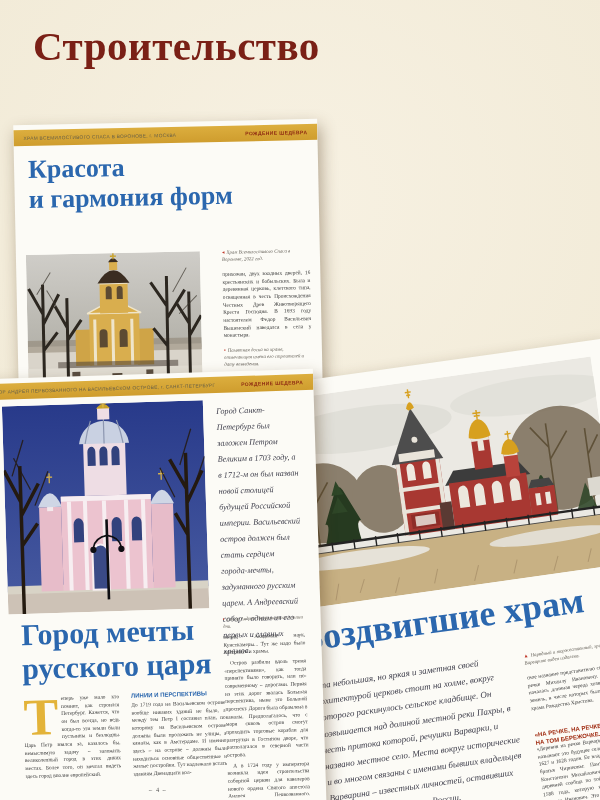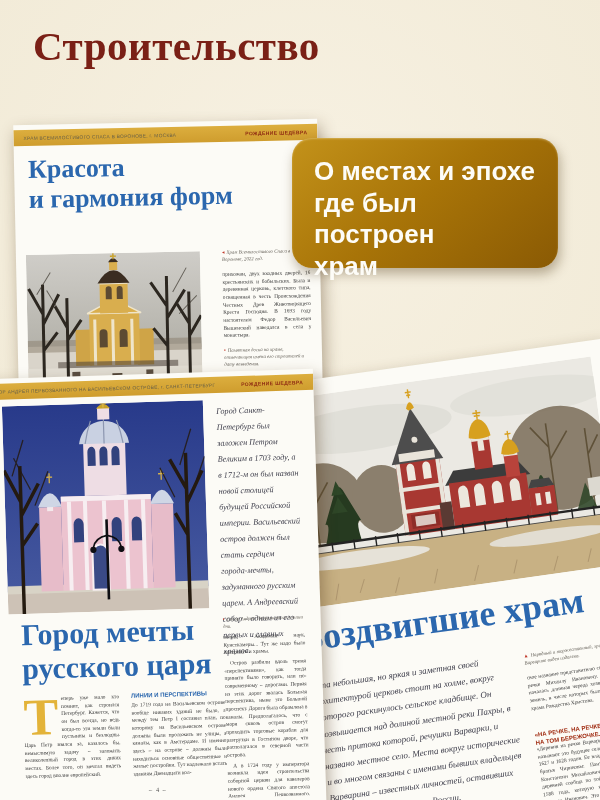--- a/index.html
+++ b/index.html
@@ -310,19 +310,14 @@
     <div class="tiny" id="p2-intro">
       <span class="dropcap" id="p2-drop">Т</span><span>еперь уже мало кто помнит, как строился Петербург. Кажется, что он был всегда, но ведь когда-то эти земли были пустынны и безлюдны. Царь Петр взялся за, казалось бы, немыслимую задачу – заложить великолепный город в этих диких местах. Более того, он мечтал видеть здесь город вполне европейский.</span>
     </div>
     <div id="p2-colM">
       <div class="subhead-blue">ЛИНИИ И ПЕРСПЕКТИВЫ</div>
       <div class="tiny">До 1719 года на Васильевском острове вообще никаких зданий не было, а между тем Петр I составил план, по которому на Васильевском острове должны были проложить не улицы, а каналы, как в Амстердаме. И именно здесь – на острове – должны были находиться основные общественные и жилые постройки. Тут надлежало встать зданиям Двенадцати кол-</div>
     </div>
     <div class="pagenum" id="p2-num">– 4 –</div>
   </div>
 
-  <div id="callout">
-    <div class="txt">О местах и эпохе
-где был построен
-храм</div>
-  </div>
 
 </div>
 
 </body></html>

